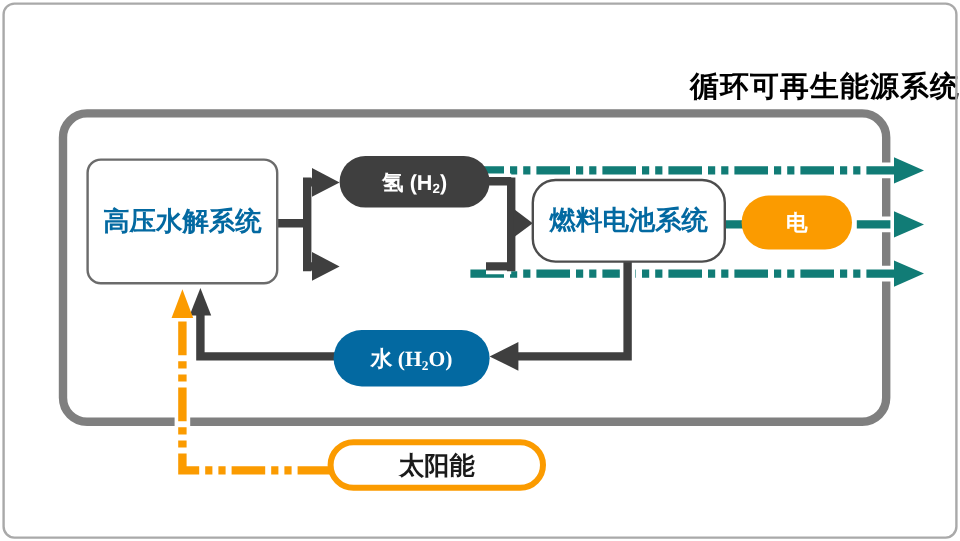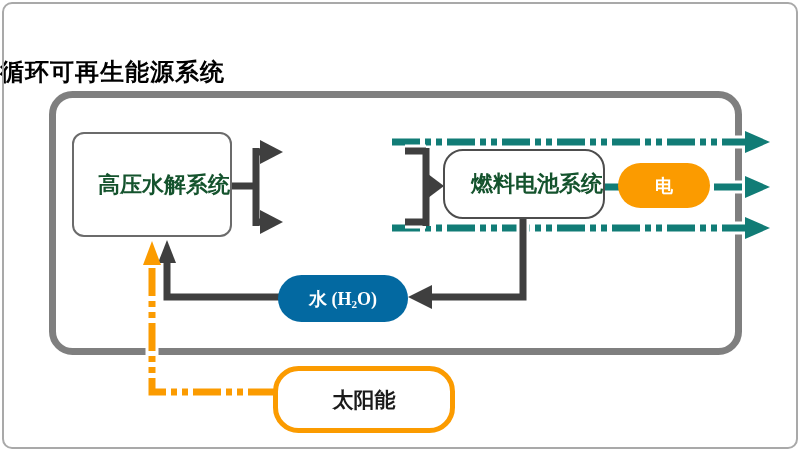--- a/index.html
+++ b/index.html
@@ -7,34 +7,34 @@
     position:relative;width:800px;height:451px;background:#fff;overflow:hidden;
     font-family:"Liberation Sans","DejaVu Sans",sans-serif;
   }
   .frame{position:absolute;inset:2px;border:2px solid #A9A9A9;border-radius:10px;pointer-events:none;}
   .wires{position:absolute;left:0;top:0;width:800px;height:451px;}
   .wire{fill:none;stroke-width:7;}
   .halo{fill:none;stroke:#ffffff;stroke-width:13;}
   .dash{stroke-dasharray:28 5 6 5 6 5;}
   .container-border{fill:none;stroke-width:7;}
   .title{
-    position:absolute;left:0;top:56px;width:800px;text-align:left;
+    position:absolute;left:0;top:56px;width:800px;text-align:right;
     font-size:24px;font-weight:bold;color:#000;letter-spacing:1px;
   }
   .node{position:absolute;display:flex;align-items:center;justify-content:center;
     box-sizing:border-box;font-weight:bold;text-align:center;}
-  .sysbox{background:#fff;color:#14532d;font-size:22px;justify-content:flex-end;}
+  .sysbox{background:#fff;color:#0369a1;font-size:22px;}
   .box-electrolysis{left:72px;top:132px;width:160px;height:105px;border:2px solid #6B6B6B;border-radius:12px;}
   .box-fuelcell{left:443px;top:149px;width:162px;height:70px;border:2.5px solid #4D4D4D;border-radius:20px;}
   .pill{color:#fff;font-size:18px;}
   .pill-hydrogen{left:283px;top:130px;width:125px;height:43px;border-radius:21.5px;}
   .pill-oxygen{left:283px;top:201px;width:125px;height:43px;border-radius:21.5px;}
   .pill-electricity{left:618px;top:163px;width:92px;height:45px;border-radius:22.5px;}
   .pill-water{left:278px;top:275px;width:130px;height:47px;border-radius:23.5px;}
-  .pill-solar{left:273px;top:366px;width:182px;height:67px;border-radius:25.5px;
+  .pill-solar{left:273px;top:366px;width:182px;height:43px;border-radius:25.5px;
     background:#fff;color:#1a1a1a;font-size:21px;border:5.5px solid;}
   sub{font-size:0.62em;line-height:0;vertical-align:-0.28em;font-weight:bold;}
 </style>
 </head>
 <body>
 
 <div class="stage">
 
   <svg class="wires" viewBox="0 0 800 451" aria-hidden="true">
 
@@ -77,20 +77,23 @@
   <div class="title">循环可再生能源系统</div>
 
   <div class="node sysbox box-electrolysis">
     <span>高压水解系统</span>
   </div>
 
   <div class="node sysbox box-fuelcell">
     <span>燃料电池系统</span>
   </div>
 
+  <div class="node pill pill-hydrogen" style="background-color: rgb(63, 63, 63);">
+    <span><span>氢 (H</span><sub>2</sub><span>)</span></span>
+  </div>
 
 
   <div class="node pill pill-electricity" style="background-color: rgb(251, 155, 0);">
     <span>电</span>
   </div>
 
   <div class="node pill pill-water" style="background-color: #0369a1; font-family: Liberation Serif, serif;">
     <span><span>水 (H</span><sub>2</sub><span>O)</span></span>
   </div>
 

